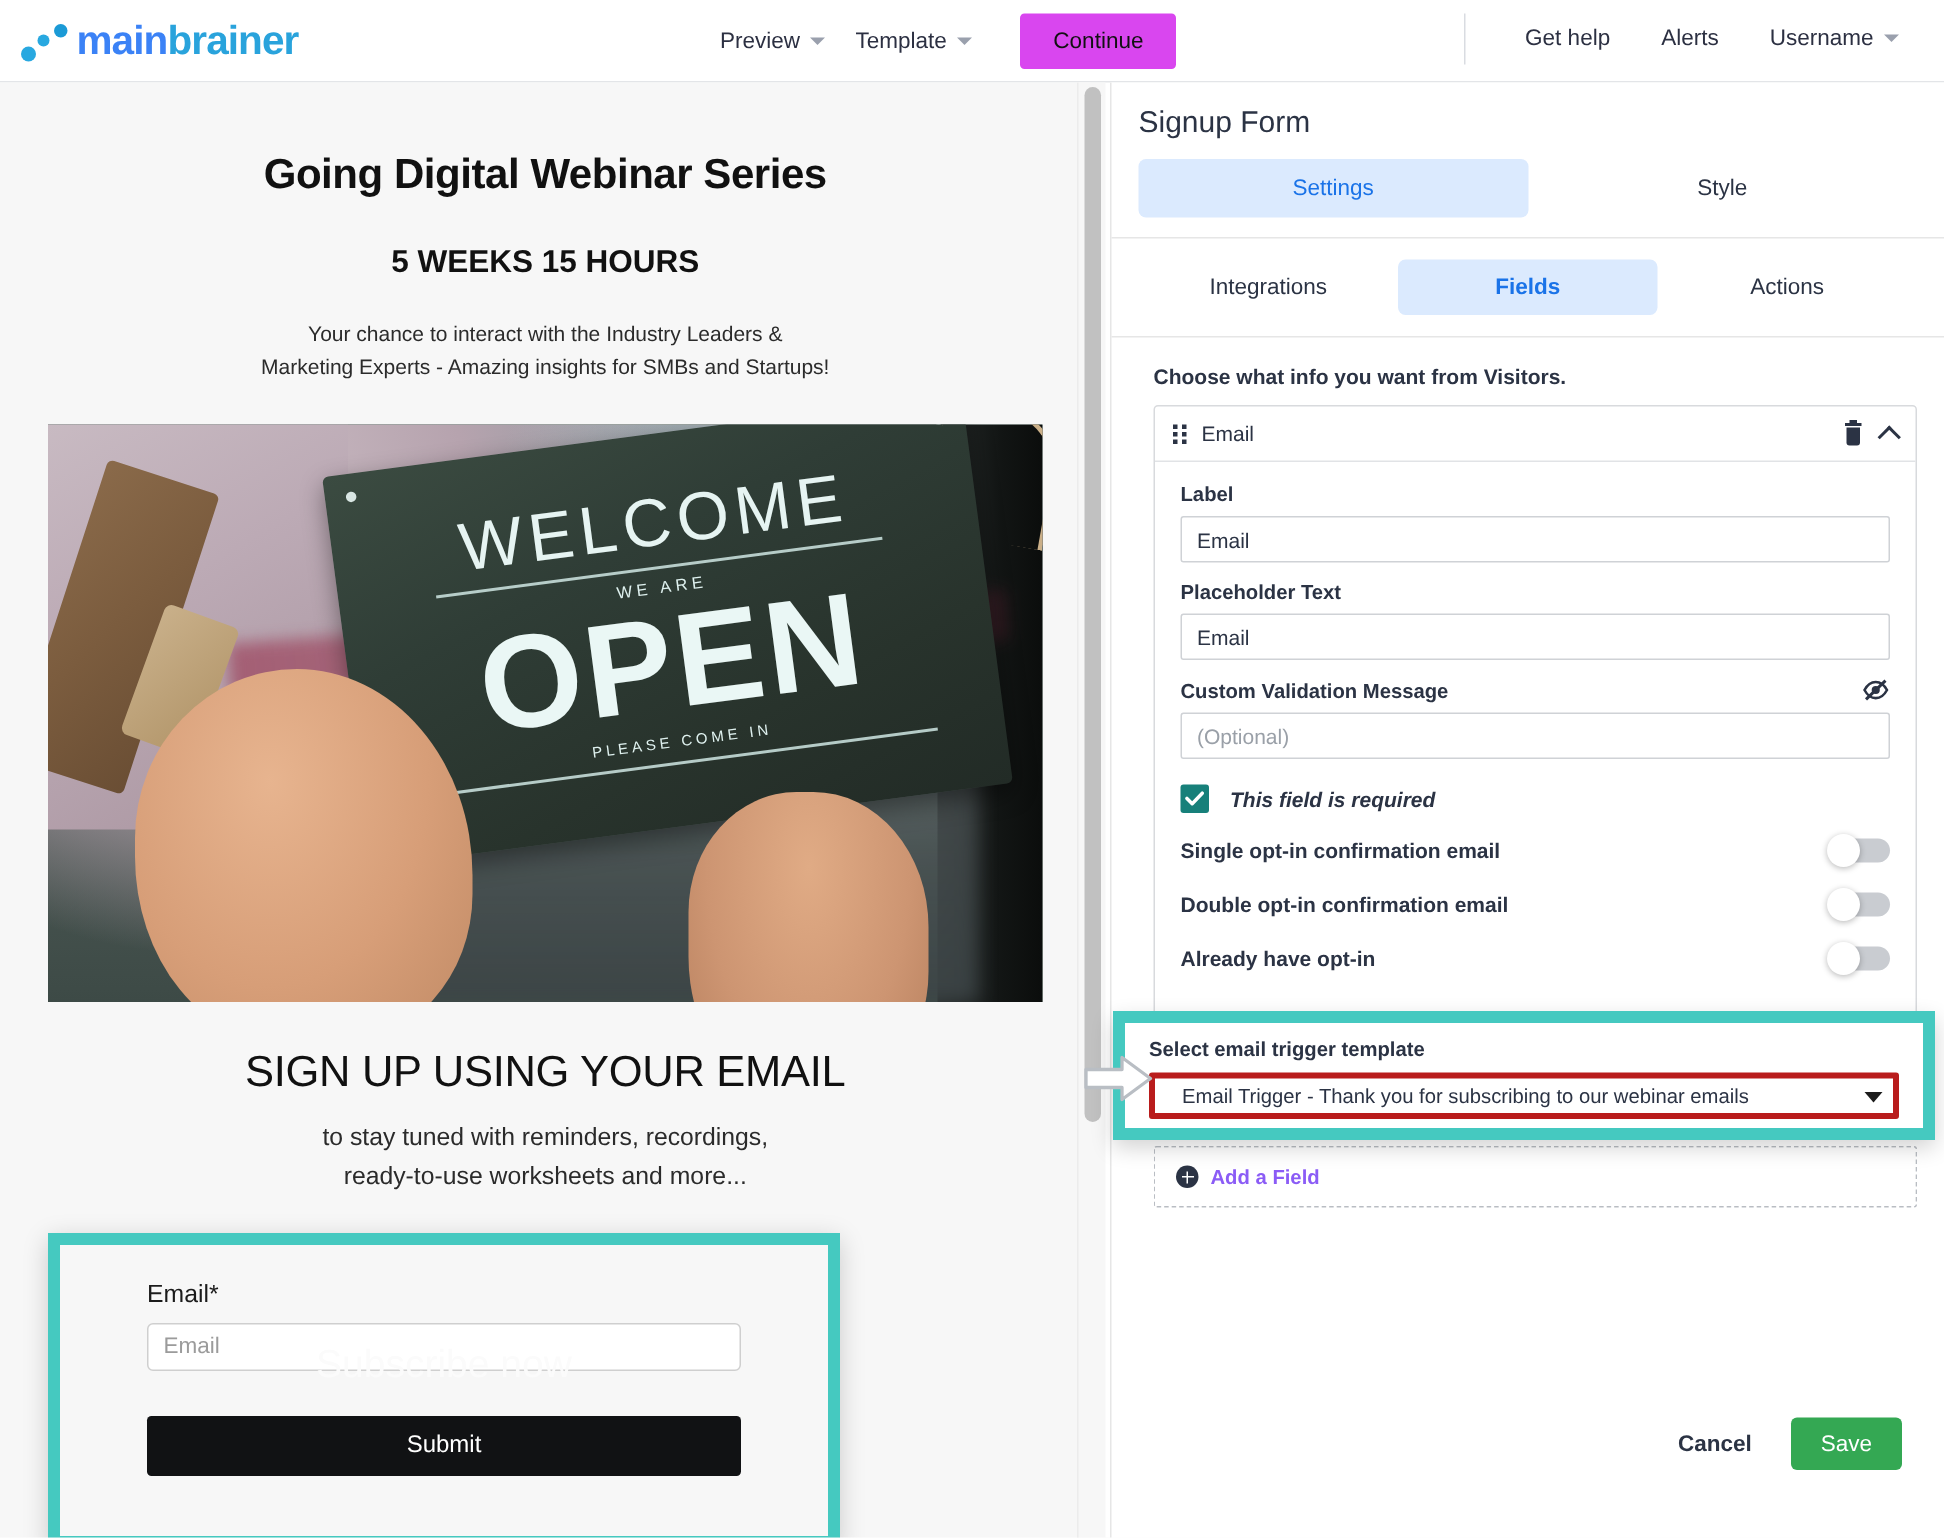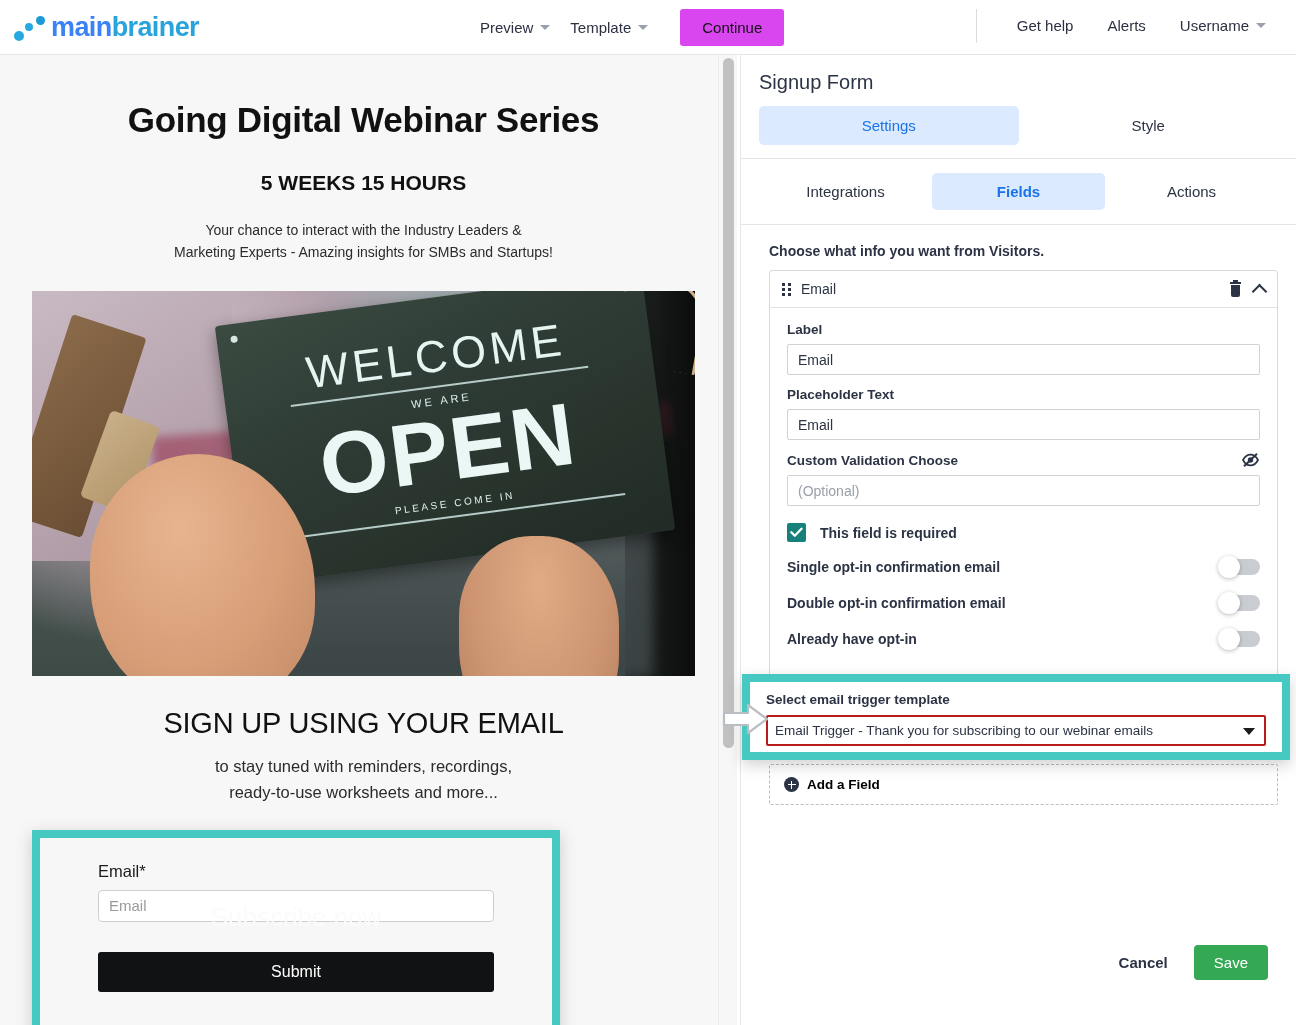--- a/index.html
+++ b/index.html
@@ -42,21 +42,21 @@
   .vdiv { width: 1px; height: 34px; background: #d9dce1; margin-right: 20px; }
   .nav-right .nav-link { color: #2c3042; padding: 6px 14px; }
 
   
   .preview-pane {
     position: absolute; top: 55px; left: 0; width: 727px; height: 970px;
     background: #f7f7f7; overflow: hidden;
   }
   .preview-inner { width: 727px; padding-top: 45px; }
   .hero-title {
-    text-align: center; font-size: 35px; font-weight: bold; color: #111;
+    text-align: center; font-size: 28px; font-weight: bold; color: #111;
     letter-spacing: -0.3px;
   }
   .hero-sub {
     text-align: center; font-size: 21px; font-weight: bold; color: #111; margin-top: 31px;
   }
   .hero-desc {
     text-align: center; font-size: 14px; color: #2b2b2b; margin-top: 24px; line-height: 1.6;
   }
 
   .hero-img {
@@ -186,21 +186,21 @@
     width: 100%; height: 31px; border: 1px solid #cfd2d6; border-radius: 2px;
     padding: 0 10px; font-size: 14px; color: #2b3344; background: #fff;
     font-family: "Liberation Sans", sans-serif;
   }
   .txt-input::placeholder { color: #9aa0a8; }
   .spacer10 { height: 12px; }
 
   .eye-slash { width: 19px; height: 16px; position: relative; cursor: pointer; }
   .eye-slash svg { display:block; }
 
-  .check-row { display: flex; align-items: center; margin-top: 17px; }
+  .check-row { display: flex; align-items: center; margin-top: 17px; font-style: italic; }
   .chk {
     width: 19px; height: 19px; background: #17807a; border-radius: 2px;
     display: flex; align-items: center; justify-content: center; cursor: pointer;
   }
   .chk svg { display:block; }
   .check-label { font-size: 14px; font-weight: bold; color: #2b3344; margin-left: 14px; }
 
   .toggle-row { display:flex; align-items:center; justify-content: space-between; margin-top: 14px; }
   .toggle-label { font-size: 14px; font-weight: bold; color: #2b3344; }
   .switch { width: 42px; height: 22px; position: relative; cursor: pointer; }
@@ -211,39 +211,39 @@
   .trigger-hl {
     position: absolute; left: 742px; top: 674px; width: 548px; height: 86px;
     border: 8px solid #45c9c0; background: #fff;
     box-shadow: 0 5px 14px rgba(0,0,0,0.18);
     z-index: 4;
   }
   .trigger-inner { padding: 10px 16px 0 16px; }
   .trigger-label { font-size: 13.5px; font-weight: bold; color: #2b3344; margin-bottom: 8px; }
   .select-wrap { position: relative; }
   .select-box {
-    width: 100%; height: 31px; border: 2px solid #b91c1c; border-radius: 2px;
-    padding: 0 28px 0 7px; font-size: 13.5px; color: #2b3344; background: #fff;
+    width: 100%; height: 31px; border: 4px solid #b91c1c; border-radius: 2px;
+    padding: 0 28px 0 18px; font-size: 13.5px; color: #2b3344; background: #fff;
     display: flex; align-items: center; cursor: pointer;
   }
   .sel-caret {
     position: absolute; right: 11px; top: 13px;
     width: 0; height: 0; border-left: 6px solid transparent; border-right: 6px solid transparent;
     border-top: 7px solid #1c1c1c;
   }
   .arrow-point { position:absolute; left: 722px; top: 703px; z-index: 6; }
 
   .addfield {
     margin: 26px 0 0 0; height: 41px; border: 1px dashed #b9bdc3; border-radius: 2px;
     display: flex; align-items: center; padding: 0 14px; cursor: pointer;
   }
   .plus-circ { width: 15px; height: 15px; border-radius: 50%; background:#2b3344; position: relative; margin-right: 8px; }
   .plus-circ::before { content:""; position:absolute; left:3.5px; top:6.7px; width:8px; height:1.8px; background:#fff; }
   .plus-circ::after  { content:""; position:absolute; left:6.6px; top:3.5px; width:1.8px; height:8px; background:#fff; }
-  .addfield-lbl { font-size: 13.5px; font-weight: bold; color: #000000; }
+  .addfield-lbl { font-size: 13.5px; font-weight: bold; color: #8b5cf6; }
 
   .footer-btns {
     position: absolute; right: 28px; bottom: 45px; display: flex; align-items: center; gap: 26px;
   }
   .cancel-btn {
     background: none; border: none; font-size: 15px; font-weight: bold; color: #2b3344; cursor: pointer;
     font-family: "Liberation Sans", sans-serif;
   }
   .save-btn {
     background: #34a853; color: #fff; border: none; border-radius: 4px;
@@ -383,21 +383,21 @@
       <div class="field-body">
         <label class="lbl">Label</label>
         <input class="txt-input" type="text" value="Email" style="">
 
         <div class="spacer10"></div>
         <label class="lbl">Placeholder Text</label>
         <input class="txt-input" type="text" value="Email" style="">
 
         <div class="spacer10"></div>
         <div class="lbl-row">
-          <span class="lbl" style="margin-bottom:0">Custom Validation Choose</span>
+          <span class="lbl" style="margin-bottom:0">Custom Validation Message</span>
           <span class="eye-slash">
             <svg width="19" height="16" viewBox="0 0 19 16">
               <path d="M2,8 C4,4.2 6.6,2.6 9.5,2.6 C12.4,2.6 15,4.2 17,8 C15,11.8 12.4,13.4 9.5,13.4 C6.6,13.4 4,11.8 2,8 Z" fill="none" stroke="#2b3344" stroke-width="1.7"></path>
               <circle cx="9.5" cy="8" r="2.7" fill="#2b3344"></circle>
               <line x1="3" y1="14.2" x2="16" y2="1.8" stroke="#2b3344" stroke-width="2"></line>
             </svg>
           </span>
         </div>
         <input class="txt-input" type="text" placeholder="(Optional)" style="">
 

